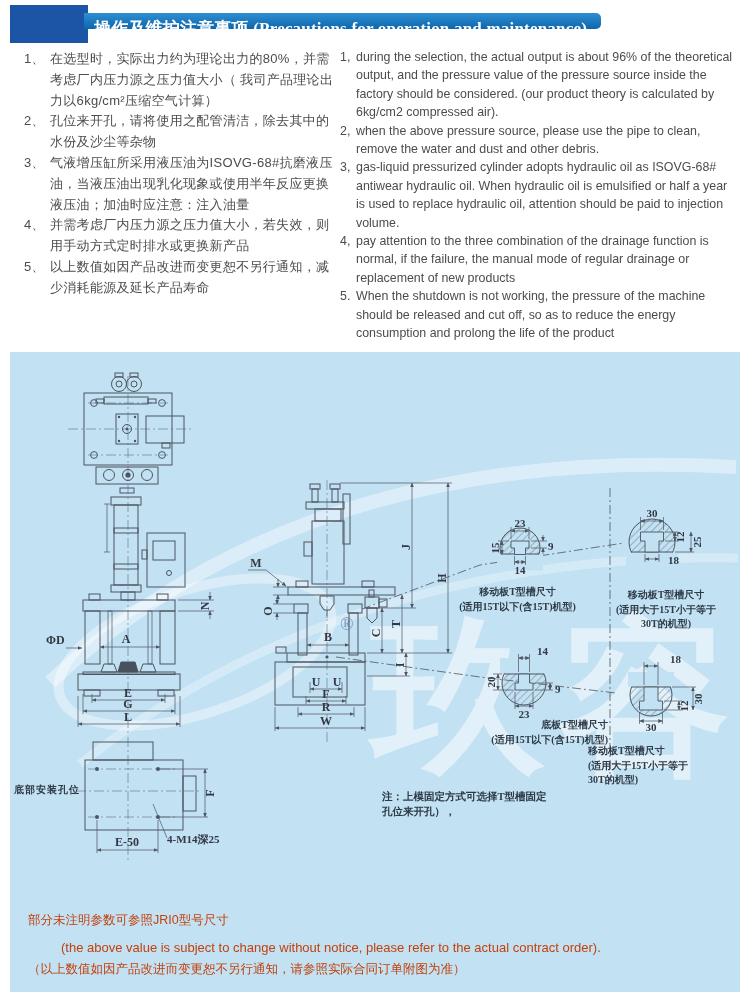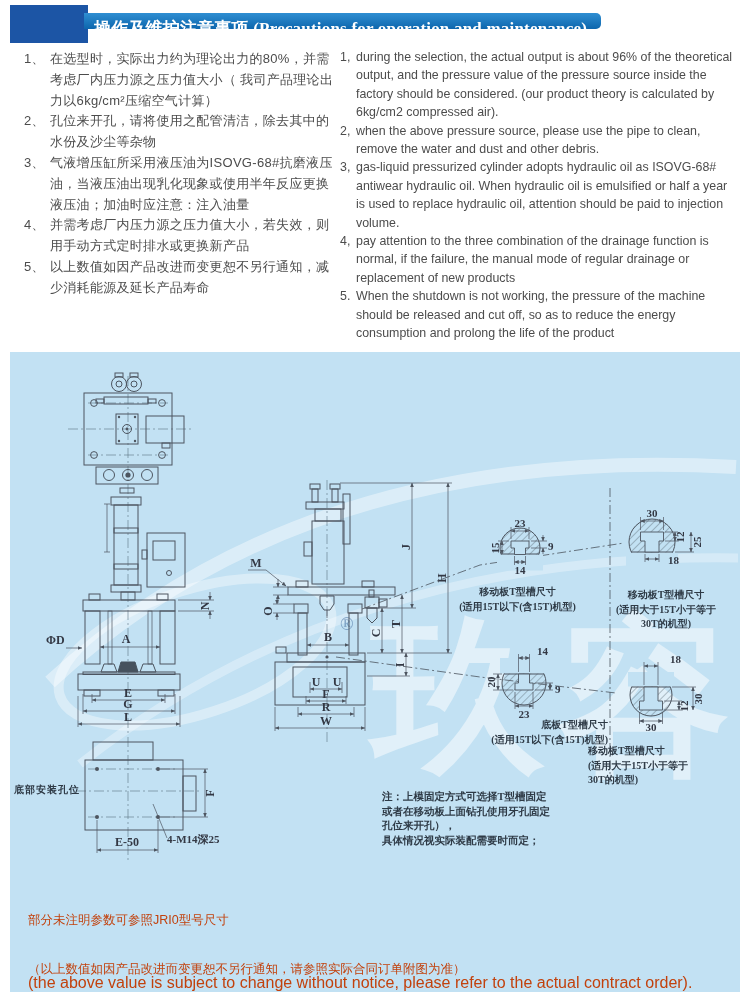--- a/index.html
+++ b/index.html
@@ -36,21 +36,21 @@
   .dwg-label{
     position:absolute;font-family:"Liberation Serif",serif;font-size:10px;
     line-height:14.5px;color:#2e3a46;font-weight:bold;
   }
   .note-block{position:absolute;left:366px;top:438px;width:215px;font-family:"Liberation Serif",serif;
     font-size:10.5px;line-height:14.5px;color:#2e3a46;font-weight:bold;margin-left:6px;}
   .ftr{position:absolute;left:18px;color:#c2410c;white-space:nowrap;}
   .ftr-cn1{top:560px;font-size:12.5px;}
   .ftr-cn2{top:578px;font-size:12.5px;margin-top:31px;}
   .ftr-en1{top:600px;font-size:13px;}
-  .ftr-en2{top:622px;font-size:16px;}
+  .ftr-en2{top:588px;font-size:13px;margin-left:33px;}
 </style>
 </head>
 <body>
 
 <div class="hdr-square"></div>
 <div class="hdr-banner">操作及维护注意事项 (Precautions for operation and maintenance)</div>
 
 <div class="col-cn">
   <div class="p-item">
     <span class="p-num-cn">1、</span>
@@ -437,21 +437,19 @@
   </div>
 
   <div class="dwg-label" style="left:578px;top:392px;width:160px;">
     <div>移动板T型槽尺寸</div>
     <div>(适用大于15T小于等于</div>
     <div>30T的机型)</div>
   </div>
 
   <div class="note-block">
     <div>注：上模固定方式可选择T型槽固定</div>
-    <div>或者在移动板上面钻孔使用牙孔固定</div>
     <div>孔位来开孔），</div>
-    <div>具体情况视实际装配需要时而定；</div>
   </div>
 
   <div class="ftr ftr-cn1">部分未注明参数可参照JRI0型号尺寸</div>
   <div class="ftr ftr-cn2">（以上数值如因产品改进而变更恕不另行通知，请参照实际合同订单附图为准）</div>
   <div class="ftr ftr-en2">(the above value is subject to change without notice, please refer to the actual contract order).</div>
 </div>
 
 </body></html>

